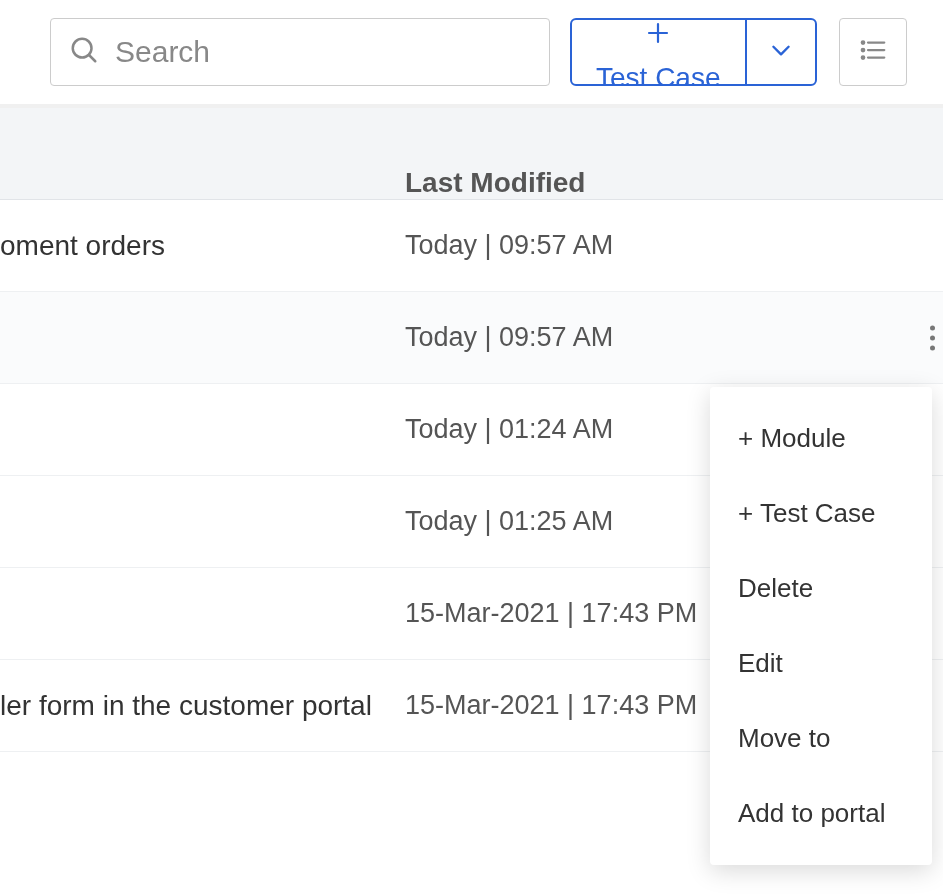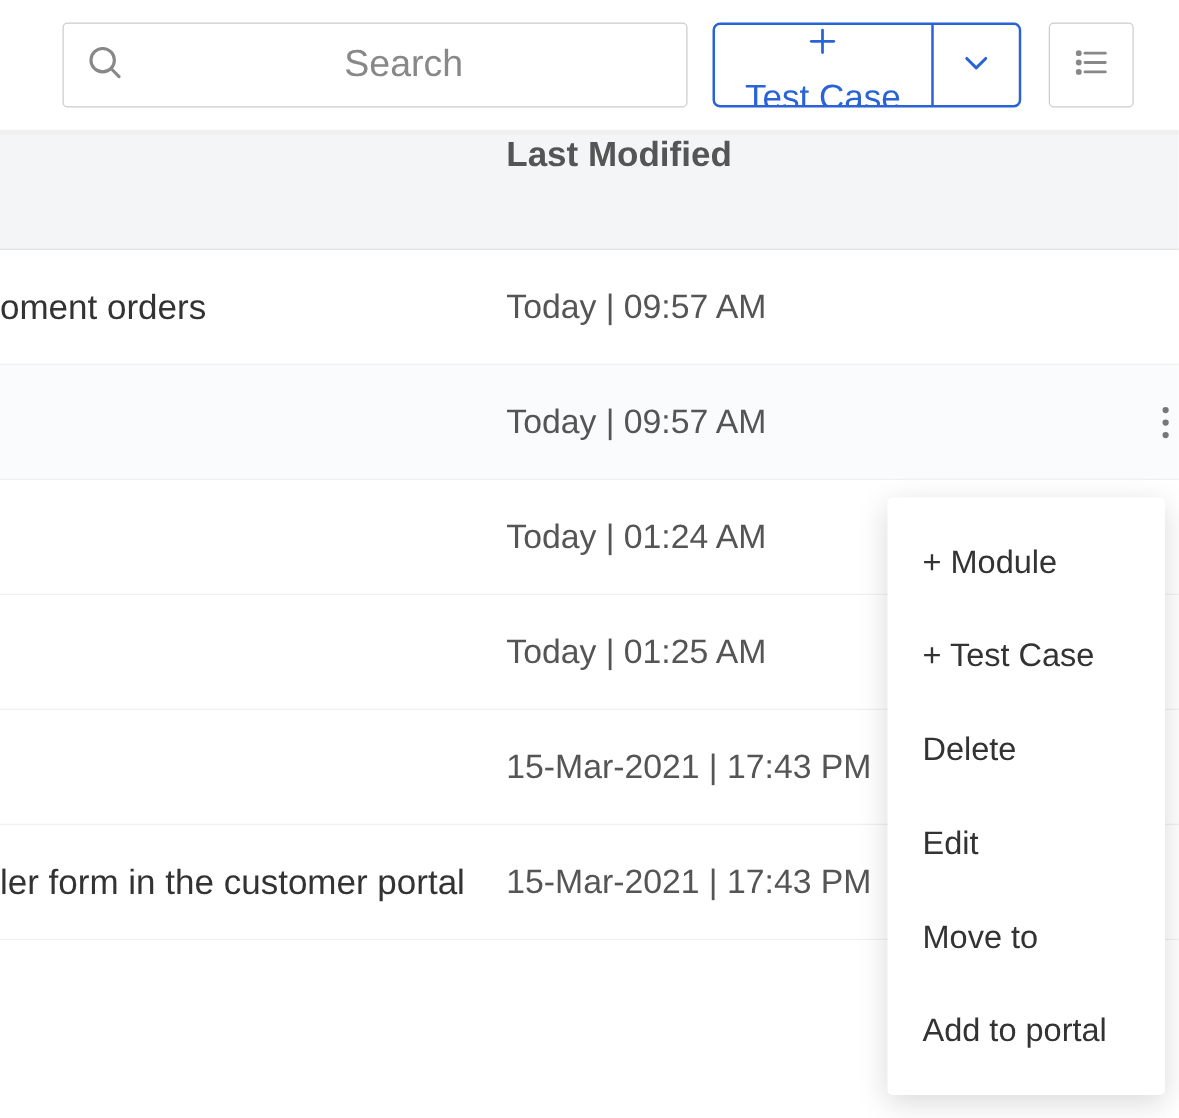--- a/index.html
+++ b/index.html
@@ -24,21 +24,20 @@
     gap: 16px;
   }
   .search-wrap svg { flex: none; }
   .search-input {
     border: none;
     outline: none;
     font-size: 30px;
     color: #a21caf;
     flex: 1;
     background: transparent;
-    text-align: center;
   }
   .search-input::placeholder { color: #888; }
 
   .tc-btn-group {
     display: flex;
     height: 68px;
     border: 2px solid #2a63d6;
     border-radius: 6px;
     overflow: hidden;
   }
@@ -72,21 +71,21 @@
     justify-content: center;
     margin-left: 2px;
   }
 
   
   .thead {
     background: #f3f5f7;
     border-bottom: 1px solid #e1e4e8;
     height: 92px;
     display: flex;
-    align-items: flex-start;
+    align-items: flex-end;
   }
   .col-lastmod-header {
     margin-left: 405px;
     font-size: 28px;
     font-weight: 600;
     color: #555;
   }
 
   
   .row {
@@ -123,21 +122,21 @@
     cursor: pointer;
   }
   .kebab span {
     width: 5px; height: 5px; border-radius: 50%; background: #777;
   }
 
   
   .context-menu {
     position: absolute;
     left: 710px;
-    top: 398px;
+    top: 387px;
     width: 222px;
     background: #fff;
     border-radius: 4px;
     box-shadow: 0 6px 24px rgba(0,0,0,0.15);
     padding: 14px 0;
     z-index: 50;
   }
   .context-item {
     padding: 22px 28px;
     font-size: 26px;

